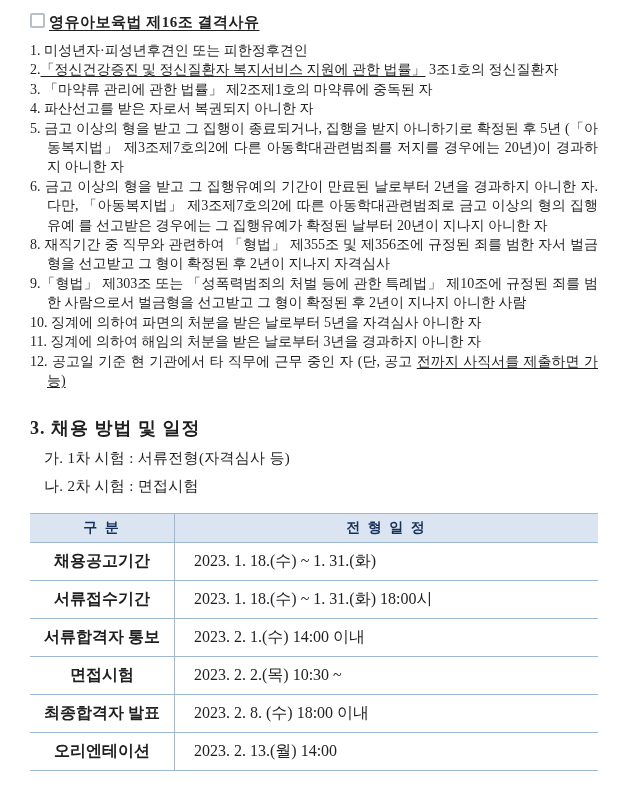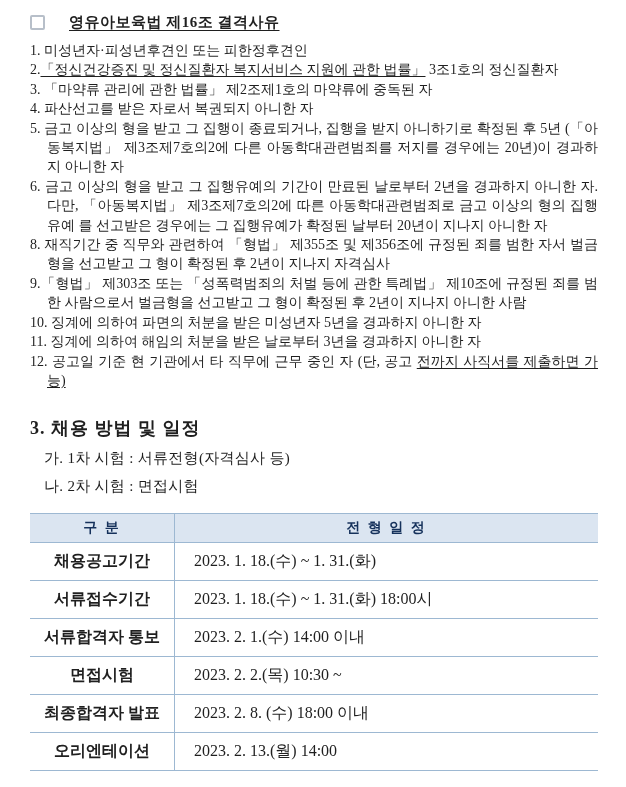--- a/index.html
+++ b/index.html
@@ -16,22 +16,22 @@
   }
   .page {
     box-sizing: border-box;
     width: 626px;
     height: 787px;
     padding: 13px 28px 0 30px;
   }
   
   .doc-title {
     display: flex;
-    align-items: center;
-    gap: 24px;
+    align-items: flex-start;
+    gap: 4px;
     font-size: 15px;
     font-weight: bold;
     letter-spacing: 0.5px;
   }
   .checkbox-glyph {
     display: inline-block;
     width: 11px;
     height: 11px;
     border: 2px solid #b7bfc9;
     border-radius: 2px;
@@ -116,21 +116,21 @@
 
   <div class="disq-list">
       <div class="disq-item"><span>1. </span><span>미성년자·피성년후견인 또는 피한정후견인</span></div>
       <div class="disq-item"><span>2.</span><span class="u">「정신건강증진 및 정신질환자 복지서비스 지원에 관한 법률」</span><span> 3조1호의 정신질환자</span></div>
       <div class="disq-item"><span>3. </span><span>「마약류 관리에 관한 법률」 제2조제1호의 마약류에 중독된 자</span></div>
       <div class="disq-item"><span>4. </span><span>파산선고를 받은 자로서 복권되지 아니한 자</span></div>
       <div class="disq-item"><span>5. </span><span>금고 이상의 형을 받고 그 집행이 종료되거나, 집행을 받지 아니하기로 확정된 후 5년 (「아동복지법」 제3조제7호의2에 다른 아동학대관련범죄를 저지를 경우에는 20년)이 경과하지 아니한 자</span></div>
       <div class="disq-item"><span>6. </span><span>금고 이상의 형을 받고 그 집행유예의 기간이 만료된 날로부터 2년을 경과하지 아니한 자. 다만, 「아동복지법」 제3조제7호의2에 따른 아동학대관련범죄로 금고 이상의 형의 집행유예 를 선고받은 경우에는 그 집행유예가 확정된 날부터 20년이 지나지 아니한 자</span></div>
       <div class="disq-item"><span>8. </span><span>재직기간 중 직무와 관련하여 「형법」 제355조 및 제356조에 규정된 죄를 범한 자서 벌금 형을 선고받고 그 형이 확정된 후 2년이 지나지 자격심사</span></div>
       <div class="disq-item"><span>9.</span><span>「형법」 제303조 또는 「성폭력범죄의 처벌 등에 관한 특례법」 제10조에 규정된 죄를 범한 사람으로서 벌금형을 선고받고 그 형이 확정된 후 2년이 지나지 아니한 사람</span></div>
-      <div class="disq-item"><span>10. </span><span>징계에 의하여 파면의 처분을 받은 미성년자 5년을 경과하지 아니한 자</span></div>
+      <div class="disq-item"><span>10. </span><span>징계에 의하여 파면의 처분을 받은 날로부터 5년을 자격심사 아니한 자</span></div>
       <div class="disq-item"><span>11. </span><span>징계에 의하여 해임의 처분을 받은 날로부터 3년을 경과하지 아니한 자</span></div>
       <div class="disq-item"><span>12. </span><span>공고일 기준 현 기관에서 타 직무에 근무 중인 자 (단, 공고 </span><span class="u">전까지 사직서를 제출하면 가능)</span></div>
     </div>
 
   <div class="section-title">3. 채용 방법 및 일정</div>
 
   <div class="method-line">가. 1차 시험 : 서류전형(자격심사 등)</div>
   <div class="method-line">나. 2차 시험 : 면접시험</div>
 
   <table class="schedule-table">

